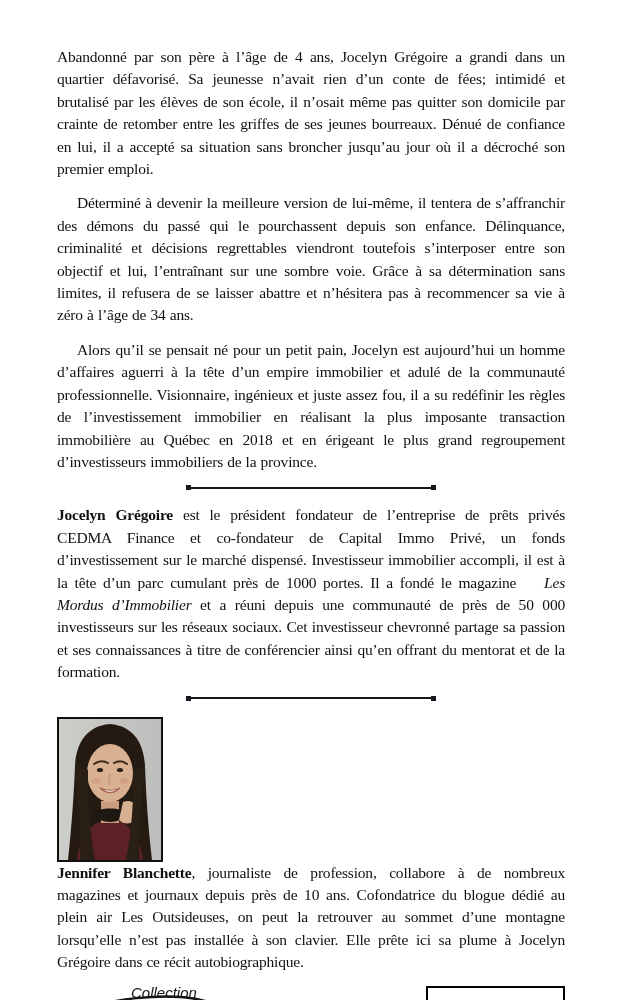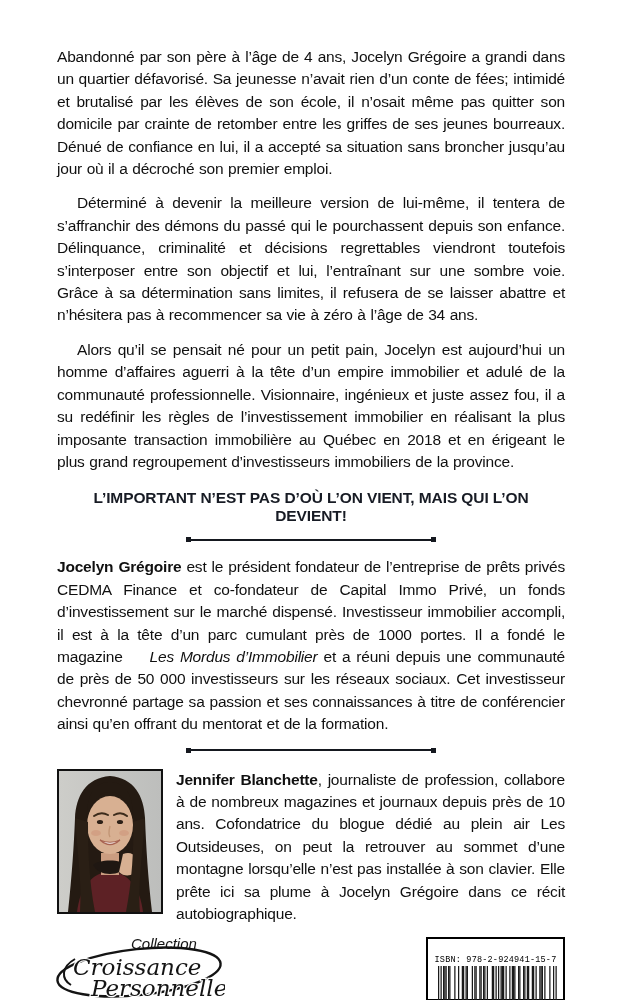--- a/index.html
+++ b/index.html
@@ -13,20 +13,21 @@
     font-family:"Liberation Sans",sans-serif;
     color:#101010;
   }
   .para{
     margin:0 0 12px 0;
     font-size:15.5px;
     line-height:22.4px;
     text-align:justify;
     letter-spacing:-0.2px;
     word-spacing:0.5px;
+    font-family:Liberation Serif, serif;
   }
   .para.indent{text-indent:20px;}
   .para b{font-weight:bold;}
   .para i{font-style:italic;margin-left:21px;}
   .tagline{
     margin:16px 0 12px 0;
     font-size:15.5px;
     font-weight:bold;
     letter-spacing:-0.1px;
     text-align:center;
@@ -35,20 +36,21 @@
   .divider{
     display:flex;align-items:center;justify-content:center;
     margin:0 auto 14px auto;
   }
   .divider .dot{width:5px;height:5px;background:#15181f;}
   .divider .line{width:240px;height:2px;background:#15181f;}
   .writer-row{
     display:flex;
     align-items:flex-start;
     margin:16px 0 10px 0;
+    flex-direction:column;
   }
   .photo-frame{
     flex:0 0 auto;
     width:102px;height:141px;
     border:2px solid #111;
     margin-right:13px;
   }
   .photo-frame svg{display:block;}
   .writer-text{flex:1 1 auto;margin-bottom:0;}
   .footer-row{
@@ -94,21 +96,20 @@
 <body>
 
 <div class="page">
 
   <p class="para">Abandonné par son père à l’âge de 4 ans, Jocelyn Grégoire a grandi dans un quartier défavorisé. Sa jeunesse n’avait rien d’un conte de fées; intimidé et brutalisé par les élèves de son école, il n’osait même pas quitter son domicile par crainte de retomber entre les griffes de ses jeunes bourreaux. Dénué de confiance en lui, il a accepté sa situation sans broncher jusqu’au jour où il a décroché son premier emploi.</p>
 
   <p class="para indent">Déterminé à devenir la meilleure version de lui-même, il tentera de s’affranchir des démons du passé qui le pourchassent depuis son enfance. Délinquance, criminalité et décisions regrettables viendront toutefois s’interposer entre son objectif et lui, l’entraînant sur une sombre voie. Grâce à sa détermination sans limites, il refusera de se laisser abattre et n’hésitera pas à recommencer sa vie à zéro à l’âge de 34 ans.</p>
 
   <p class="para indent">Alors qu’il se pensait né pour un petit pain, Jocelyn est aujourd’hui un homme d’affaires aguerri à la tête d’un empire immobilier et adulé de la communauté professionnelle. Visionnaire, ingénieux et juste assez fou, il a su redéfinir les règles de l’investissement immobilier en réalisant la plus imposante transaction immobilière au Québec en 2018 et en érigeant le plus grand regroupement d’investisseurs immobiliers de la province.</p>
 
-  <p class="tagline">L’IMPORTANT N’EST PAS D’OÙ L’ON VIENT, MAIS QUI L’ON DEVIENT!</p>
 
   <div class="divider">
       <span class="dot"></span>
       <span class="line"></span>
       <span class="dot"></span>
     </div>
 
   <p class="para"><b>Jocelyn Grégoire</b><span> est le président fondateur de l’entreprise de prêts privés CEDMA Finance et co-fondateur de Capital Immo Privé, un fonds d’investissement sur le marché dispensé. Investisseur immobilier accompli, il est à la tête d’un parc cumulant près de 1000 portes. Il a fondé le magazine </span><i>Les Mordus d’Immobilier</i><span> et a réuni depuis une communauté de près de 50 000 investisseurs sur les réseaux sociaux. Cet investisseur chevronné partage sa passion et ses connaissances à titre de conférencier ainsi qu’en offrant du mentorat et de la formation.</span></p>
 
   <div class="divider">

